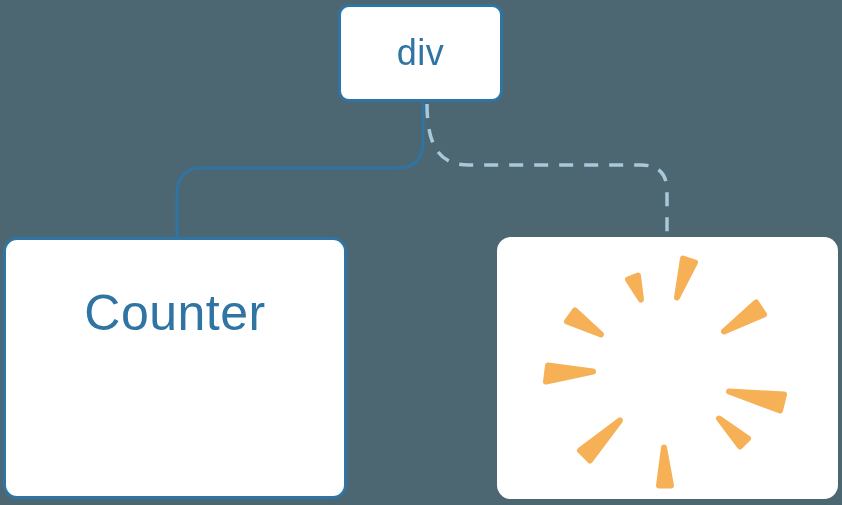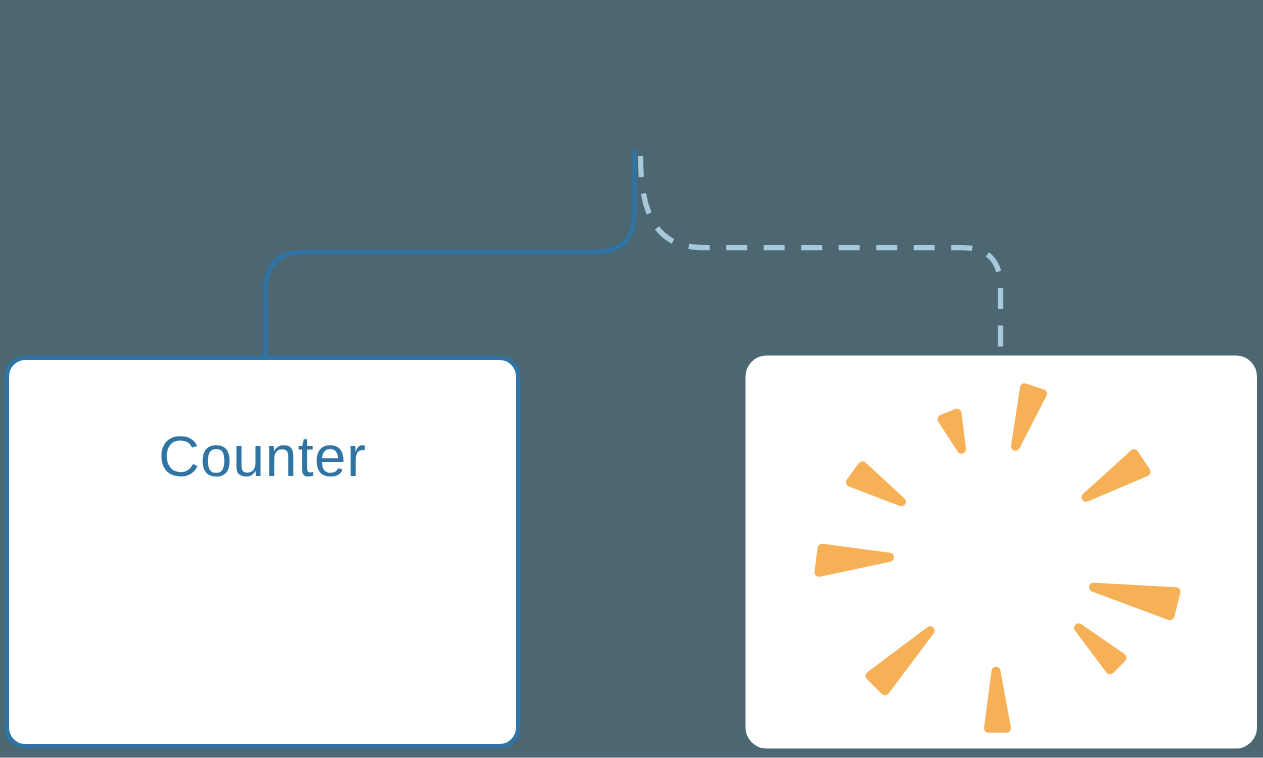--- a/index.html
+++ b/index.html
@@ -46,21 +46,21 @@
     left:3px;width:344px;
     border:3px solid var(--node-line,#2F74A3);
   }
   .card.removed{
     left:497px;width:341px;
   }
   .component-title{
     position:absolute;left:0;top:44px;width:100%;
     text-align:center;
     color:var(--node-line,#2F74A3);
-    font-size:38px;font-weight:500;letter-spacing:0.5px;
+    font-size:50px;font-weight:500;letter-spacing:0.5px;
   }
   .state-pill{
     position:absolute;left:40px;top:119px;width:260px;height:97px;
     border:3px solid var(--state-accent,#6065C9);
     border-radius:50px;
     display:flex;align-items:stretch;
     color:var(--state-accent,#6065C9);
     overflow:hidden;
   }
   .pill-key{
@@ -86,20 +86,23 @@
 </head>
 <body>
 
 <div class="canvas">
 
   <svg class="connectors" viewBox="0 0 842 505" xmlns="http://www.w3.org/2000/svg" aria-hidden="true">
     <path class="solid" d="M423 100 L423 142 Q423 168 397 168 L203 168 Q177 168 177 194 L177 238"></path>
     <path class="dashed" d="M427 104 C427 150 442 165 469 165 L641 165 Q667 165 667 191 L667 238"></path>
   </svg>
 
+  <div class="node-root">
+    <span>div</span>
+  </div>
 
   <div class="card counter">
     <div class="component-title">Counter</div>
   </div>
 
   <div class="card removed">
     <svg class="poof" viewBox="0 0 341 261" xmlns="http://www.w3.org/2000/svg" aria-hidden="true">
       <polygon points="144,62 141,38 131,42"></polygon>
       <polygon points="180,60 198,25 186,21"></polygon>
       <polygon points="227,94 267,77 259,65"></polygon>

